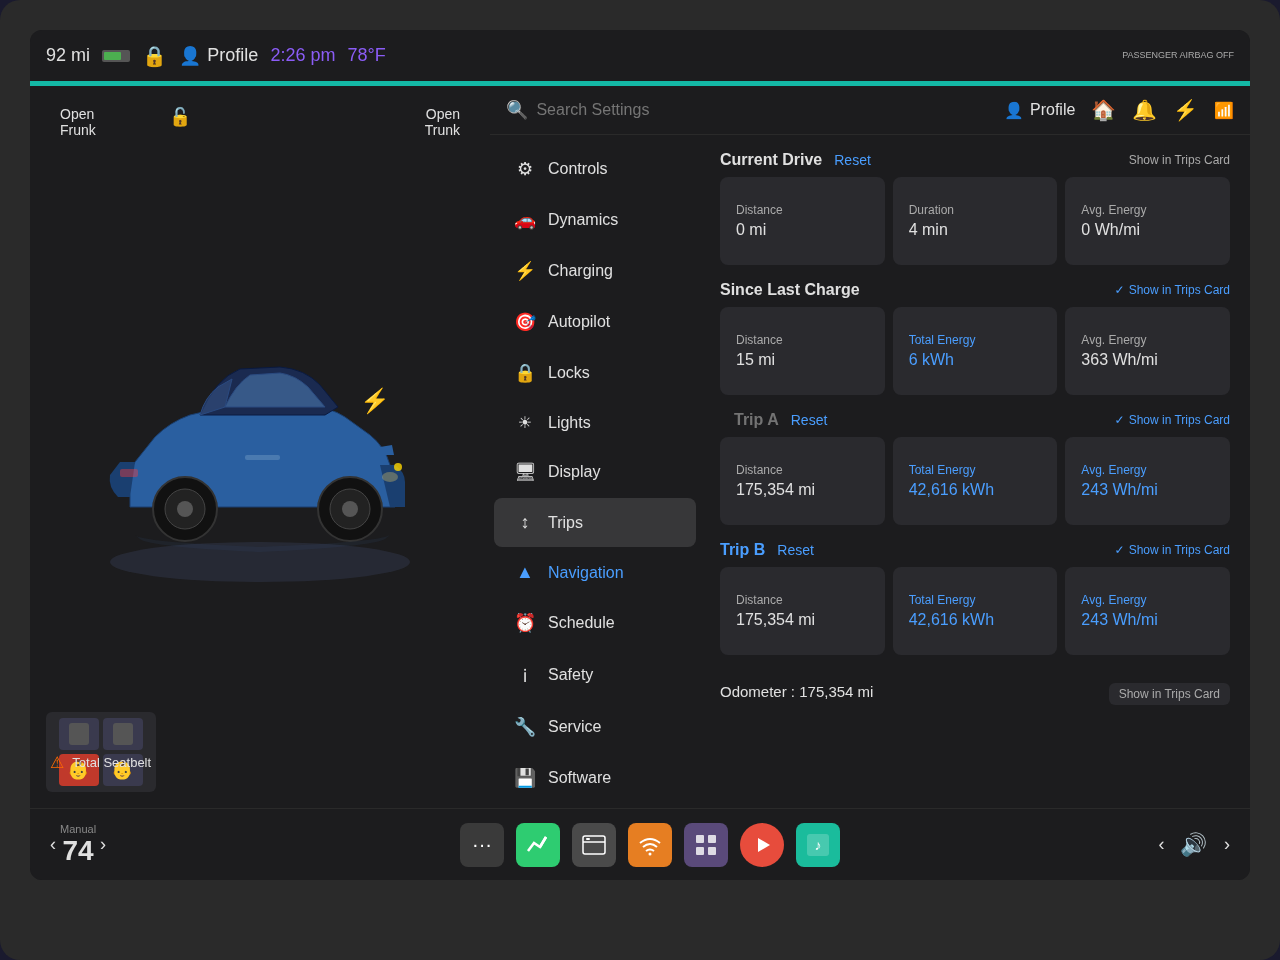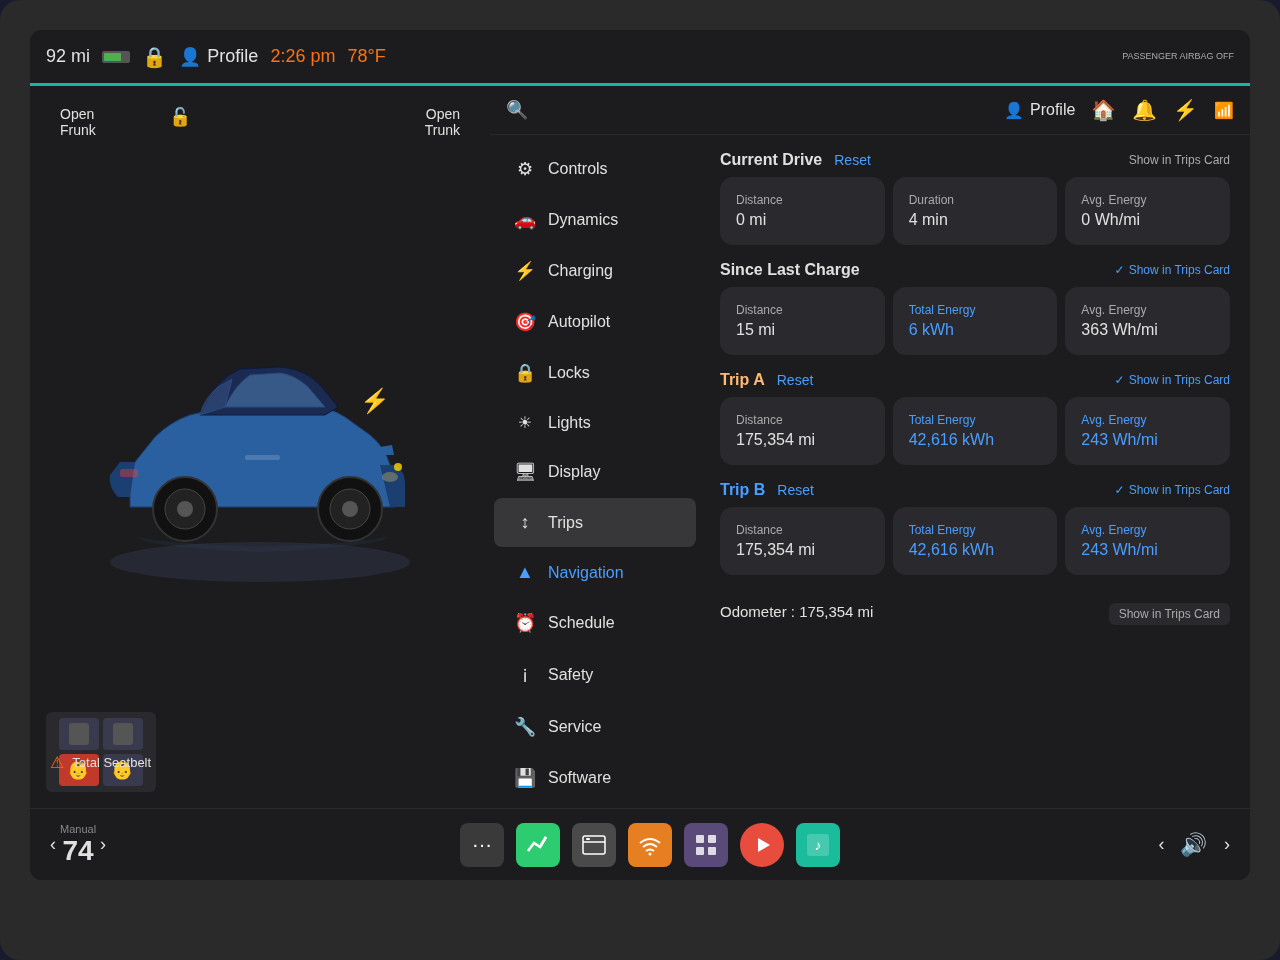--- a/index.html
+++ b/index.html
@@ -31,21 +31,21 @@
       flex-direction: column;
     }
 
     
     .status-bar {
       background: #1c1c1e;
       height: 56px;
       display: flex;
       align-items: center;
       padding: 1px 16px;
-      border-bottom: 3px solid #14b8a6;
+      border-bottom: 5px solid #14b8a6;
       flex-shrink: 0;
     }
 
     .status-left {
       display: flex;
       align-items: center;
       gap: 12px;
       flex: 1;
     }
 
@@ -79,21 +79,21 @@
 
     .profile-btn {
       display: flex;
       align-items: center;
       gap: 6px;
       color: #e0e0e0;
       font-size: 18px;
     }
 
     .time-temp {
-      color: #f97316;
+      color: #8b5cf6;
       font-size: 18px;
     }
 
     .passenger-airbag {
       margin-left: auto;
       font-size: 9px;
       color: #aaa;
       text-align: left;
       line-height: 1.2;
     }
@@ -290,22 +290,22 @@
     }
 
     .stats-row {
       display: flex;
       gap: 8px;
       margin-bottom: 16px;
     }
 
     .stat-box {
       background: #2a2a2e;
-      border-radius: 13px;
-      padding: 16px 16px;
+      border-radius: 8px;
+      padding: 26px 16px;
       flex: 1;
       min-width: 0;
     }
 
     .stat-label {
       font-size: 12px;
       color: #aaa;
       margin-bottom: 4px;
     }
 
@@ -544,20 +544,21 @@
               <span style="font-size:18px;">👶</span>
             </div>
           </div>
         </div>
       </div>
 
       <div class="right-panel">
 
         <div class="search-bar">
           <span style="color:#aaa; font-size:18px;">🔍</span>
+          <input class="search-input" type="text" placeholder="Search Settings" style="">
           <div class="search-icons-right">
             <div class="profile-header">
               <span>👤</span>
               <span>Profile</span>
             </div>
             <span style="color:#e0e0e0; font-size:20px; cursor:pointer;">🏠</span>
             <span style="color:#e0e0e0; font-size:20px; cursor:pointer;">🔔</span>
             <span style="color:#e0e0e0; font-size:20px; cursor:pointer;">⚡</span>
             <span style="color:#e0e0e0; font-size:16px;">📶</span>
           </div>
@@ -668,21 +669,21 @@
                 <div class="stat-box">
                   <div class="stat-label">Avg. Energy</div>
                   <div class="stat-value">363 Wh/mi</div>
                 </div>
               </div>
             </div>
 
             <div class="trip-section">
               <div class="section-top-row">
                 <div class="section-title-left">
-                  <span class="section-title" style="color:#fdba74;">Trip A</span>
+                  <span class="section-title" style="color:#737373;margin-left:14px;">Trip A</span>
                   <span class="reset-btn">Reset</span>
                 </div>
                 <div class="show-trips-right">
                   <span class="check-mark">✓</span>
                   <span style="color:#4a9eff;">Show in Trips Card</span>
                 </div>
               </div>
               <div class="stats-row">
                 <div class="stat-box">
                   <div class="stat-label">Distance</div>

